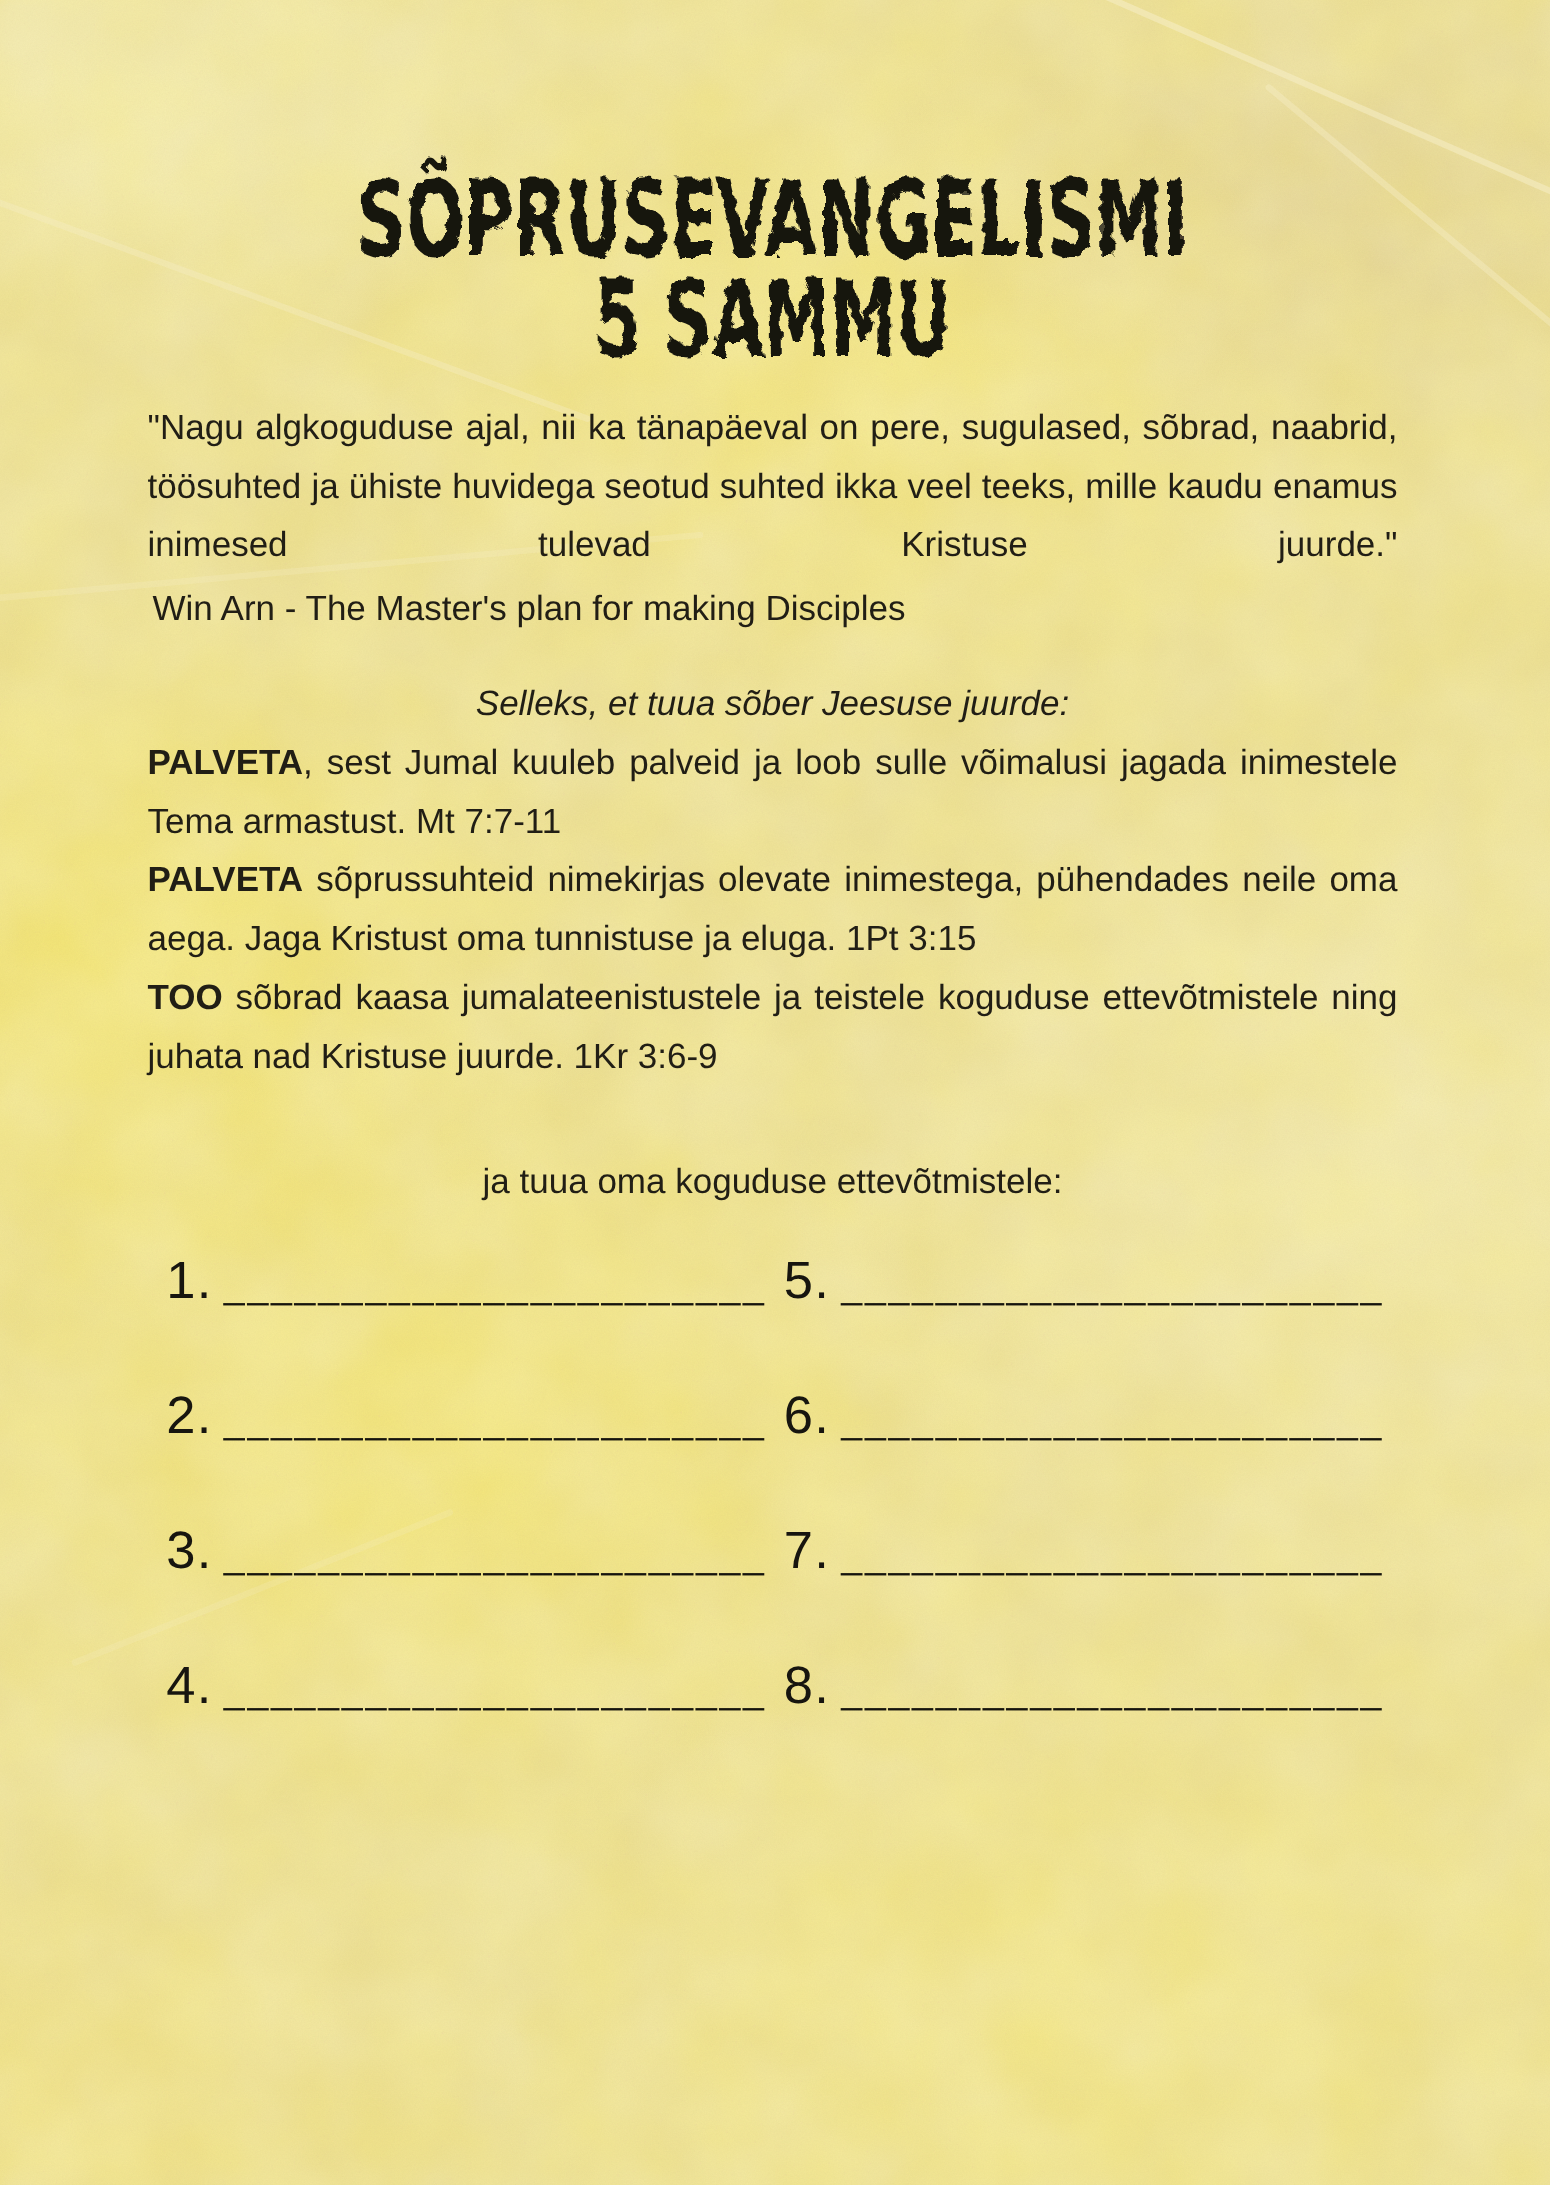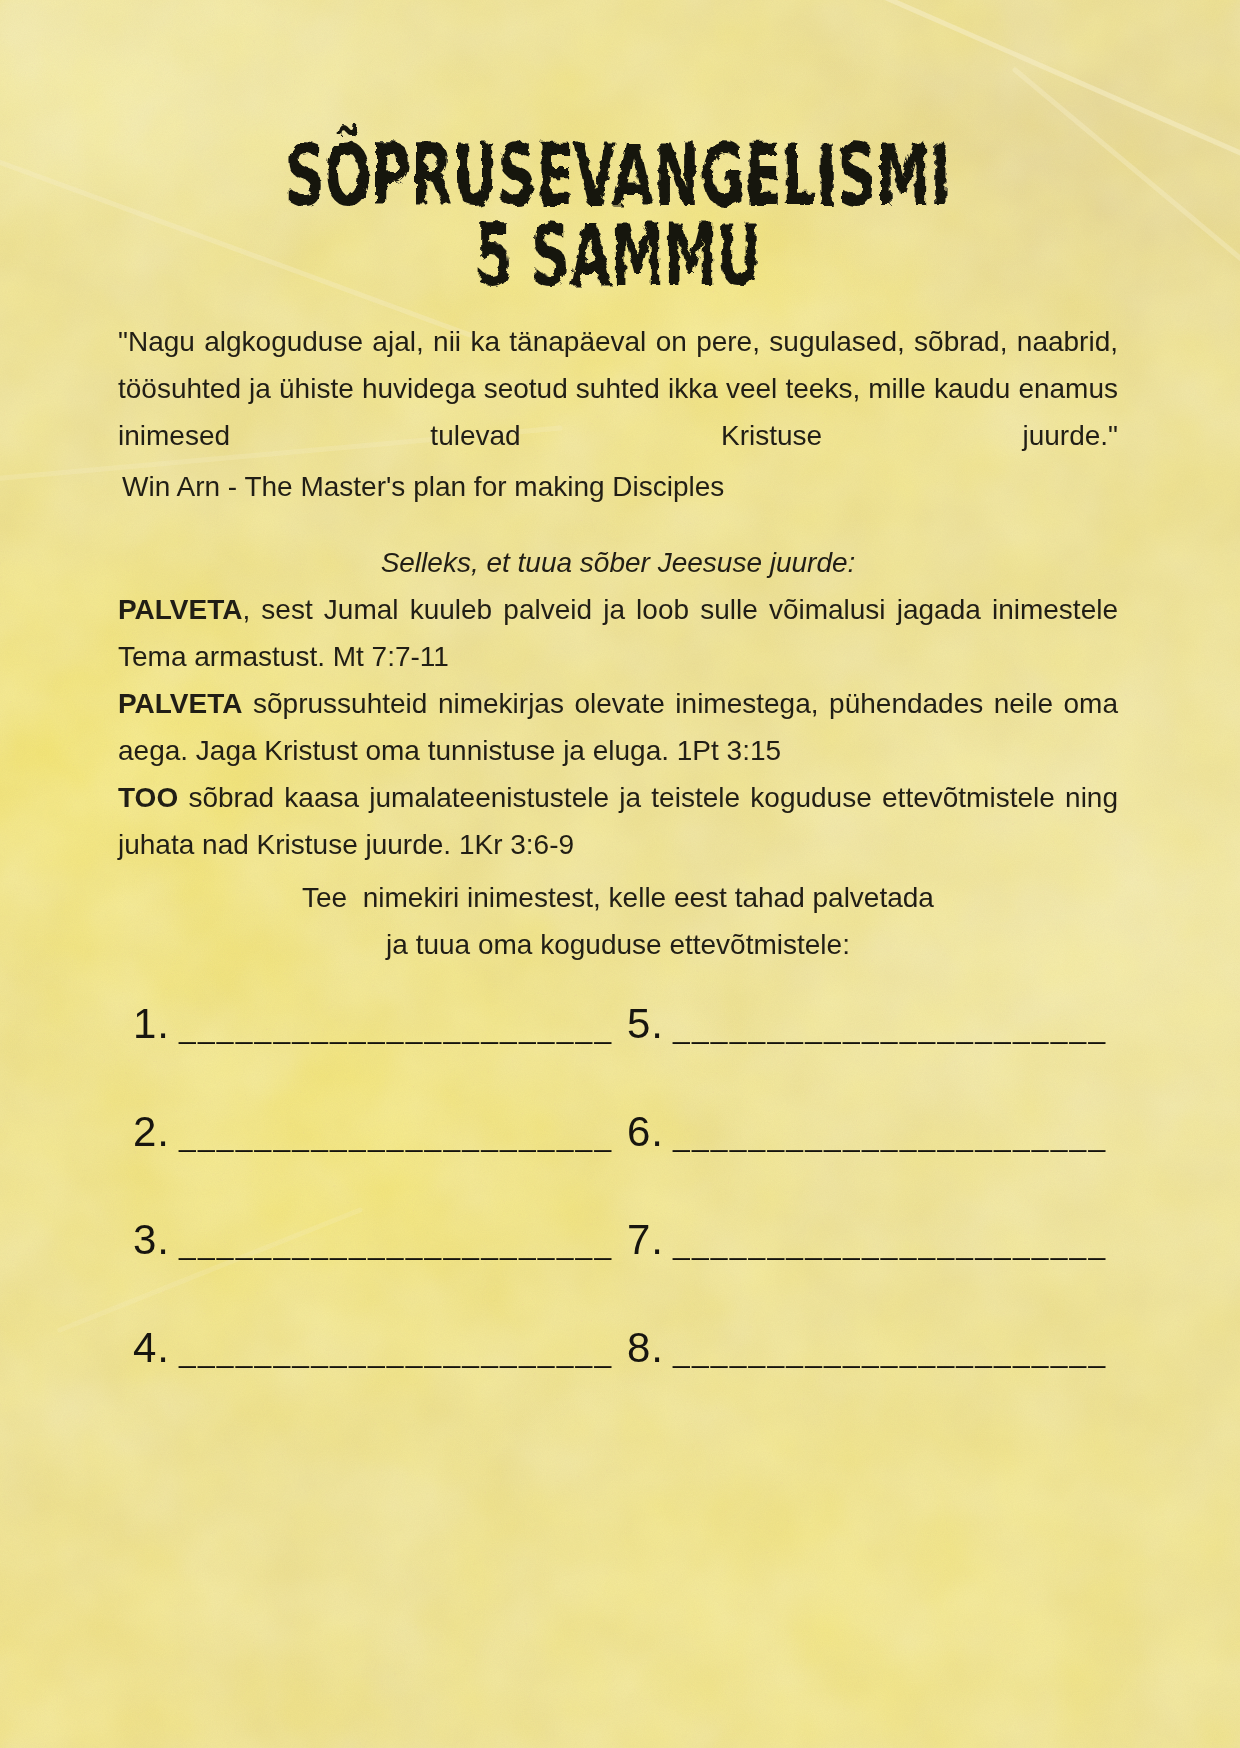--- a/index.html
+++ b/index.html
@@ -132,21 +132,21 @@
     <p class="body-text steps-intro">Selleks, et tuua sõber Jeesuse juurde:</p>
 
 
     <p class="body-text step"><span class="kw">PALVETA</span><span>, sest Jumal kuuleb palveid ja loob sulle võimalusi jagada inimestele Tema armastust. Mt 7:7-11</span></p>
 
     <p class="body-text step"><span class="kw">PALVETA</span><span> sõprussuhteid nimekirjas olevate inimestega, pühendades neile oma aega. Jaga Kristust oma tunnistuse ja eluga. 1Pt 3:15</span></p>
 
     <p class="body-text step"><span class="kw">TOO</span><span> sõbrad kaasa jumalateenistustele ja teistele koguduse ettevõtmistele ning juhata nad Kristuse juurde. 1Kr 3:6-9</span></p>
 
 
-    <p class="body-text prompt"><span>Tee  nimekiri inimestest, kelle eest tahad palvetada</span><br><span>ja tuua oma koguduse ettevõtmistele:</span></p>
+    <p class="body-text prompt"><br><span>ja tuua oma koguduse ettevõtmistele:</span></p>
 
     <div class="blanks">
       <div class="blank-item left">
         <span class="blank-number">1.</span>
         <span class="blank-line">_______________________</span>
       </div>
       <div class="blank-item right">
         <span class="blank-number">5.</span>
         <span class="blank-line">_______________________</span>
       </div>

